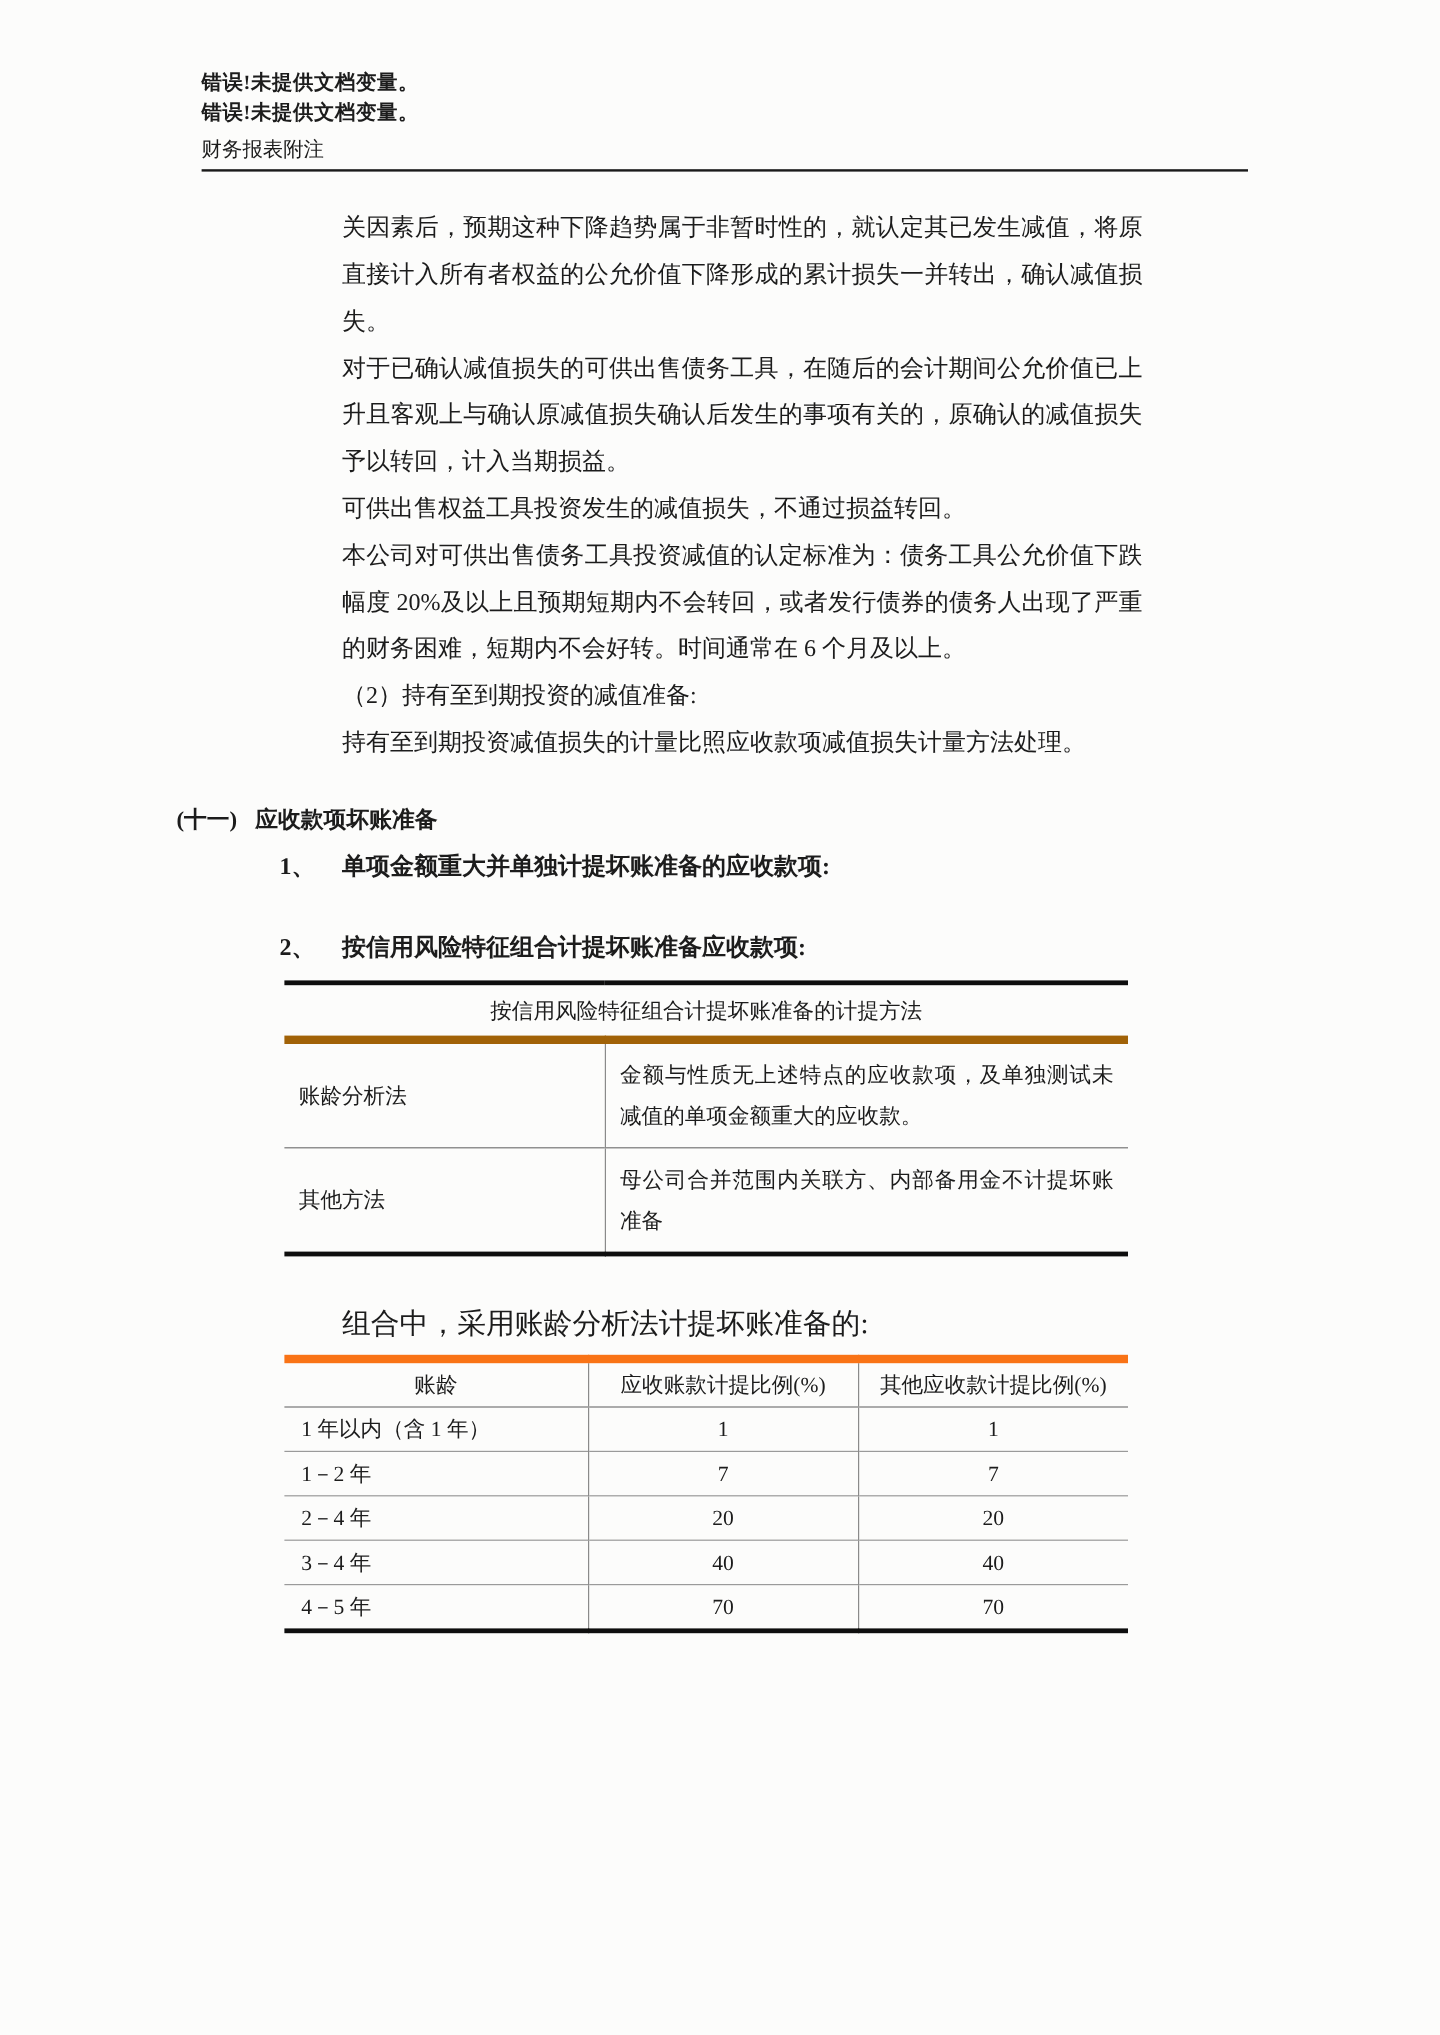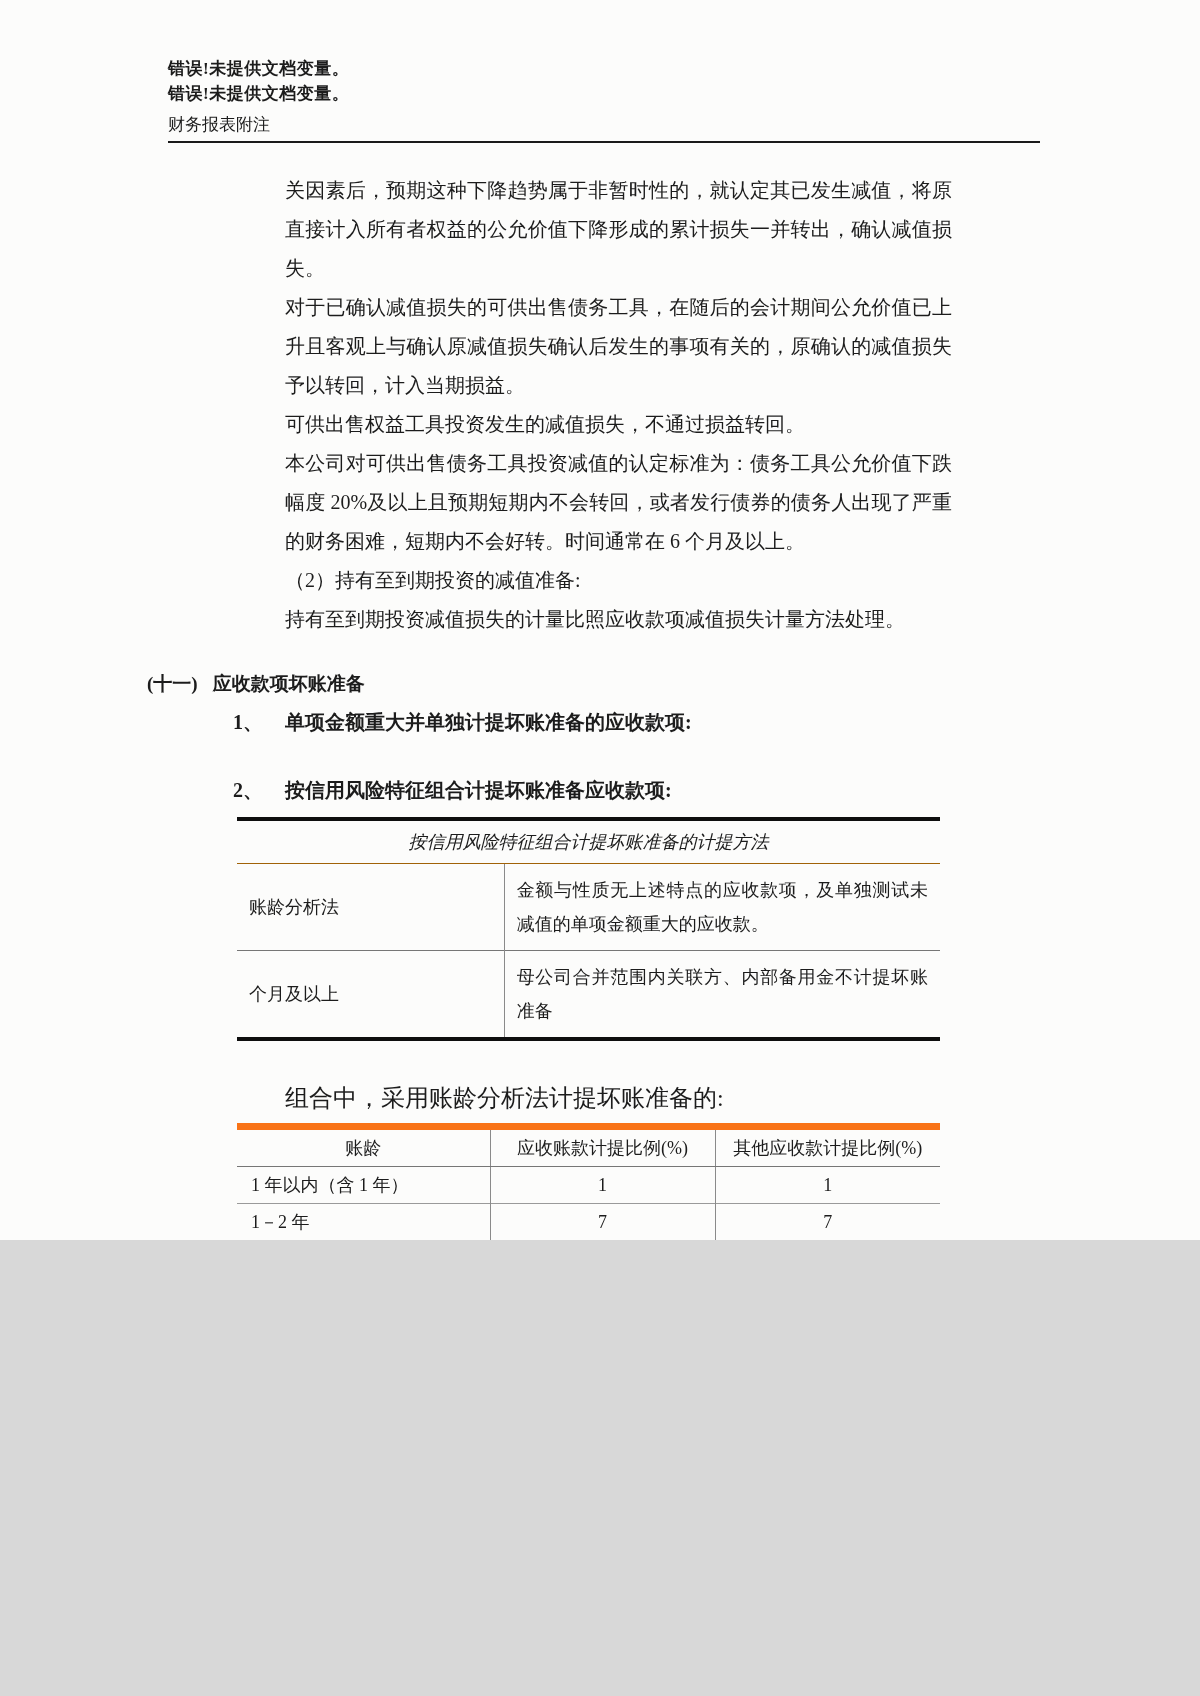--- a/index.html
+++ b/index.html
@@ -1,18 +1,18 @@
 <!DOCTYPE html>
 <html><head>
 <meta charset="utf-8">
 <style>
   html, body { margin:0; padding:0; background:#d8d8d8; }
   .page {
     position:relative;
-    width:1200px; height:1240px;
+    width:1200px; height:1696px;
     margin:0 auto;
     background:#fcfcfb;
     font-family:"Liberation Serif","DejaVu Serif",serif;
     color:#1c1c1c;
     overflow:hidden;
     box-sizing:border-box;
   }
   .content { padding:56px 160px 0 168px; box-sizing:border-box; }
 
   
@@ -49,22 +49,21 @@
     border-collapse:collapse; table-layout:fixed;
     font-size:18px; color:#1c1c1c;
   }
   .tbl-method {
     margin-top:7px;
     border-top:4px solid #0e0e0e;
     border-bottom:4px solid #0e0e0e;
   }
   .tbl-method .caption-cell {
     text-align:center; padding:8px 4px; line-height:26px;
-    border-bottom:1px solid #a16207;
-    font-style:italic;
+    border-bottom:7px solid #a16207;
   }
   .tbl-method .data-row td {
     padding:9px 12px; line-height:34px; vertical-align:middle;
     text-align:justify;
   }
   .tbl-method .data-row .method-cell { text-align:left; }
   .tbl-method .data-row td + td { border-left:1px solid #8a8a8a; }
   .tbl-method .data-row + .data-row td { border-top:1px solid #767676; }
 
   .tbl-intro {
@@ -127,21 +126,21 @@
         </colgroup>
       <tbody>
         <tr>
           <td class="caption-cell" colspan="2">按信用风险特征组合计提坏账准备的计提方法</td>
         </tr>
         <tr class="data-row">
           <td class="method-cell">账龄分析法</td>
           <td>金额与性质无上述特点的应收款项，及单独测试未减值的单项金额重大的应收款。</td>
         </tr>
         <tr class="data-row">
-          <td class="method-cell">个月及以上</td>
+          <td class="method-cell">其他方法</td>
           <td>母公司合并范围内关联方、内部备用金不计提坏账准备</td>
         </tr>
       </tbody>
     </table>
 
     <p class="tbl-intro">组合中，采用账龄分析法计提坏账准备的:</p>
 
     <table class="tbl tbl-aging">
       <colgroup>
           <col style="width:36%">

